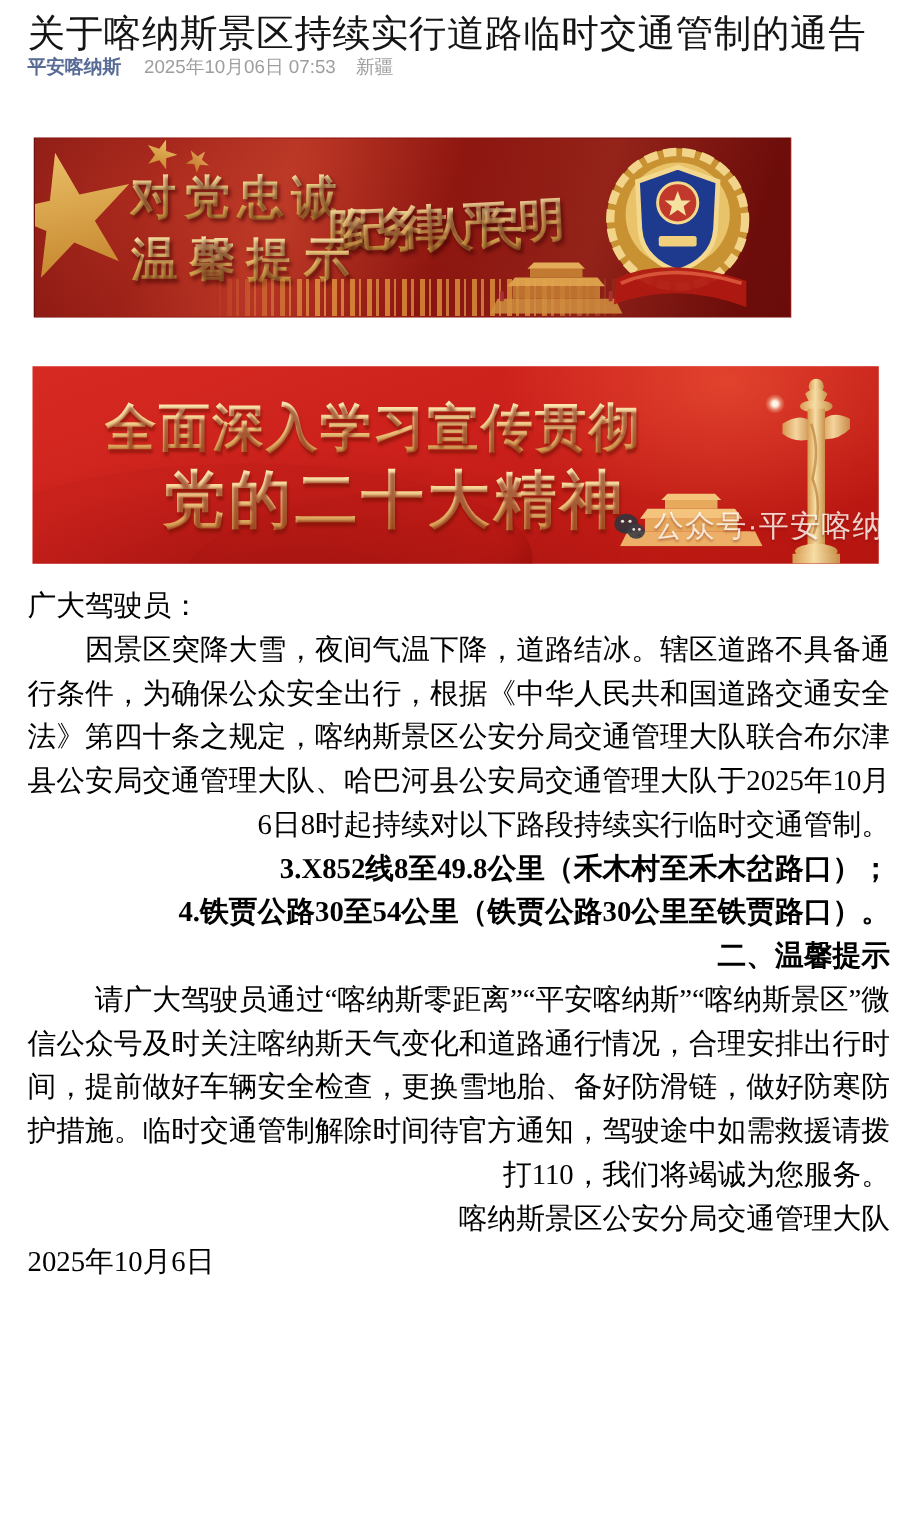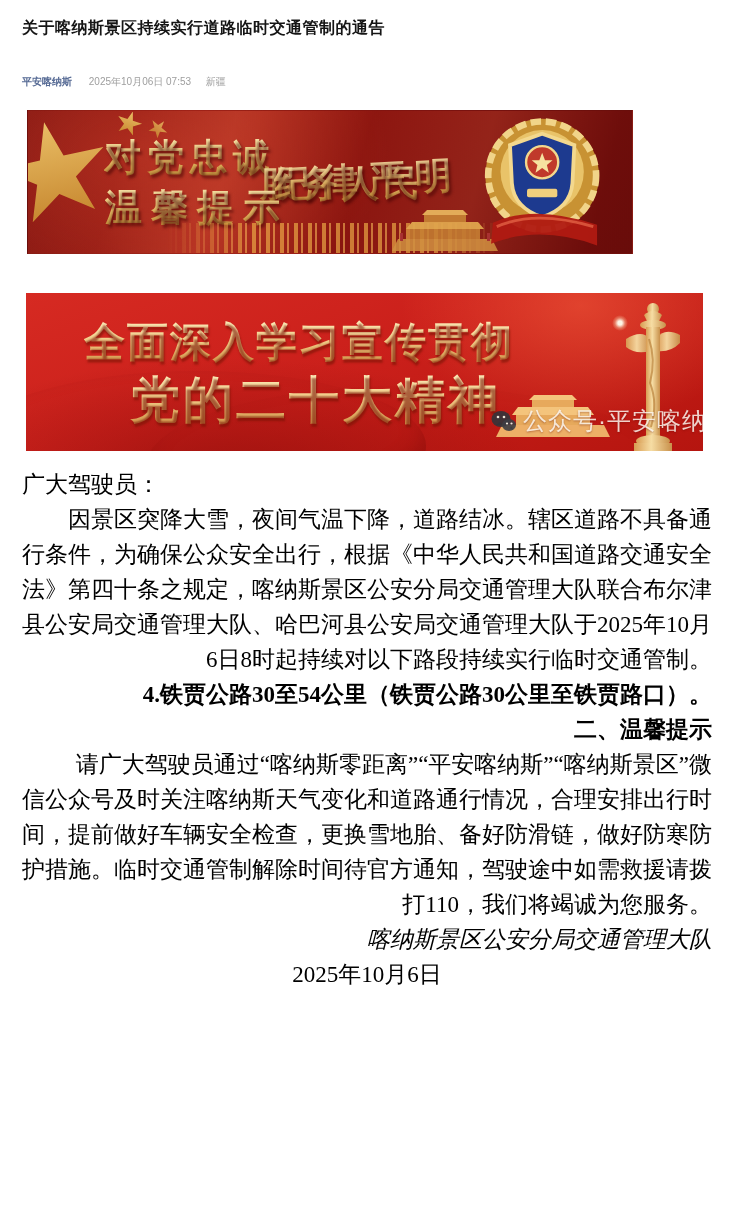--- a/index.html
+++ b/index.html
@@ -1,22 +1,22 @@
 <!DOCTYPE html>
 <html><head>
 <meta charset="utf-8">
 <style>
   html,body{margin:0;padding:0;background:#fff;}
   .page{position:relative;width:734px;height:1220px;background:#ffffff;overflow:hidden;
         font-family:"Liberation Sans",sans-serif;}
 
   
-  .title{position:absolute;left:22px;top:12px;width:694px;font-size:16px;line-height:32px;
-         font-weight:700;color:#151515;letter-spacing:0.5px;}
-  .byline{position:absolute;left:22px;top:72px;font-size:10px;line-height:20px;white-space:nowrap;}
+  .title{position:absolute;left:22px;top:12px;width:694px;font-size:30px;line-height:32px;
+         font-weight:400;color:#151515;letter-spacing:0.5px;}
+  .byline{position:absolute;left:22px;top:44px;font-size:15px;line-height:20px;white-space:nowrap;}
   .account{color:#576b95;font-weight:600;margin-right:14px;cursor:pointer;}
   .meta{color:#9e9e9e;margin-right:12px;}
 
   
   .banner1{position:absolute;left:27px;top:110px;width:606px;height:144px;overflow:hidden;
            border:1px solid rgba(0,0,0,0.06);box-sizing:border-box;cursor:pointer;
            background:
              radial-gradient(ellipse 420px 260px at 18% 30%, rgba(200,60,40,.55), rgba(0,0,0,0) 60%),
              linear-gradient(115deg,#7c1310 0%,#a32016 35%,#8d1712 60%,#6f0f0c 100%); padding-left: 43px;}
   .b1-fold{position:absolute;left:-40px;top:-30px;width:700px;height:220px;
@@ -64,22 +64,22 @@
   .b2-mark-text{font-size:24px;color:rgba(255,253,245,.82);letter-spacing:1px;white-space:nowrap;
                 text-shadow:0 1px 2px rgba(100,10,5,.4);}
 
   
   .doc{position:absolute;left:22px;top:441px;width:690px;
        font-family:"Liberation Serif","DejaVu Serif",serif;
        font-size:23px;line-height:35px;color:#000;margin-top:26px;}
   .doc p{margin:0;}
   .indent{text-indent:35px;text-align:right;}
   .bold{font-weight:700;}
-  .sig-unit{margin-top:70px;text-align:right;font-style:italic;}
-  .sig-date{text-align:center;margin-right:100px;}
+  .sig-unit{margin-top:70px;text-align:right;}
+  .sig-date{text-align:left;margin-right:100px;}
 </style>
 </head>
 <body>
 
 <div class="page">
 
   <div class="title">关于喀纳斯景区持续实行道路临时交通管制的通告</div>
 
   <div class="byline">
     <span class="account">平安喀纳斯</span>
@@ -162,20 +162,21 @@
           <circle cx="21.5" cy="15.5" r="1.1" fill="#efe7da"></circle>
         <polygon points="23,22 19.5,20 22,18.5" fill="#3c3d44" opacity="0.9"></polygon>
       </svg>
       <span class="b2-mark-text">公众号·平安喀纳斯</span>
     </div>
   </div>
 
   <div class="doc">
     <p>广大驾驶员：</p>
     <p class="indent">因景区突降大雪，夜间气温下降，道路结冰。辖区道路不具备通行条件，为确保公众安全出行，根据《中华人民共和国道路交通安全法》第四十条之规定，喀纳斯景区公安分局交通管理大队联合布尔津县公安局交通管理大队、哈巴河县公安局交通管理大队于2025年10月6日8时起持续对以下路段持续实行临时交通管制。</p>
+    <p class="indent bold">3.X852线8至49.8公里（禾木村至禾木岔路口）；</p>
     <p class="indent bold">4.铁贾公路30至54公里（铁贾公路30公里至铁贾路口）。</p>
     <p class="indent bold">二、温馨提示</p>
     <p class="indent">请广大驾驶员通过“喀纳斯零距离”“平安喀纳斯”“喀纳斯景区”微信公众号及时关注喀纳斯天气变化和道路通行情况，合理安排出行时间，提前做好车辆安全检查，更换雪地胎、备好防滑链，做好防寒防护措施。临时交通管制解除时间待官方通知，驾驶途中如需救援请拨打110，我们将竭诚为您服务。</p>
     <p class="sig-unit">喀纳斯景区公安分局交通管理大队</p>
     <p class="sig-date">2025年10月6日</p>
   </div>
 
 </div>
 
 </body></html>

